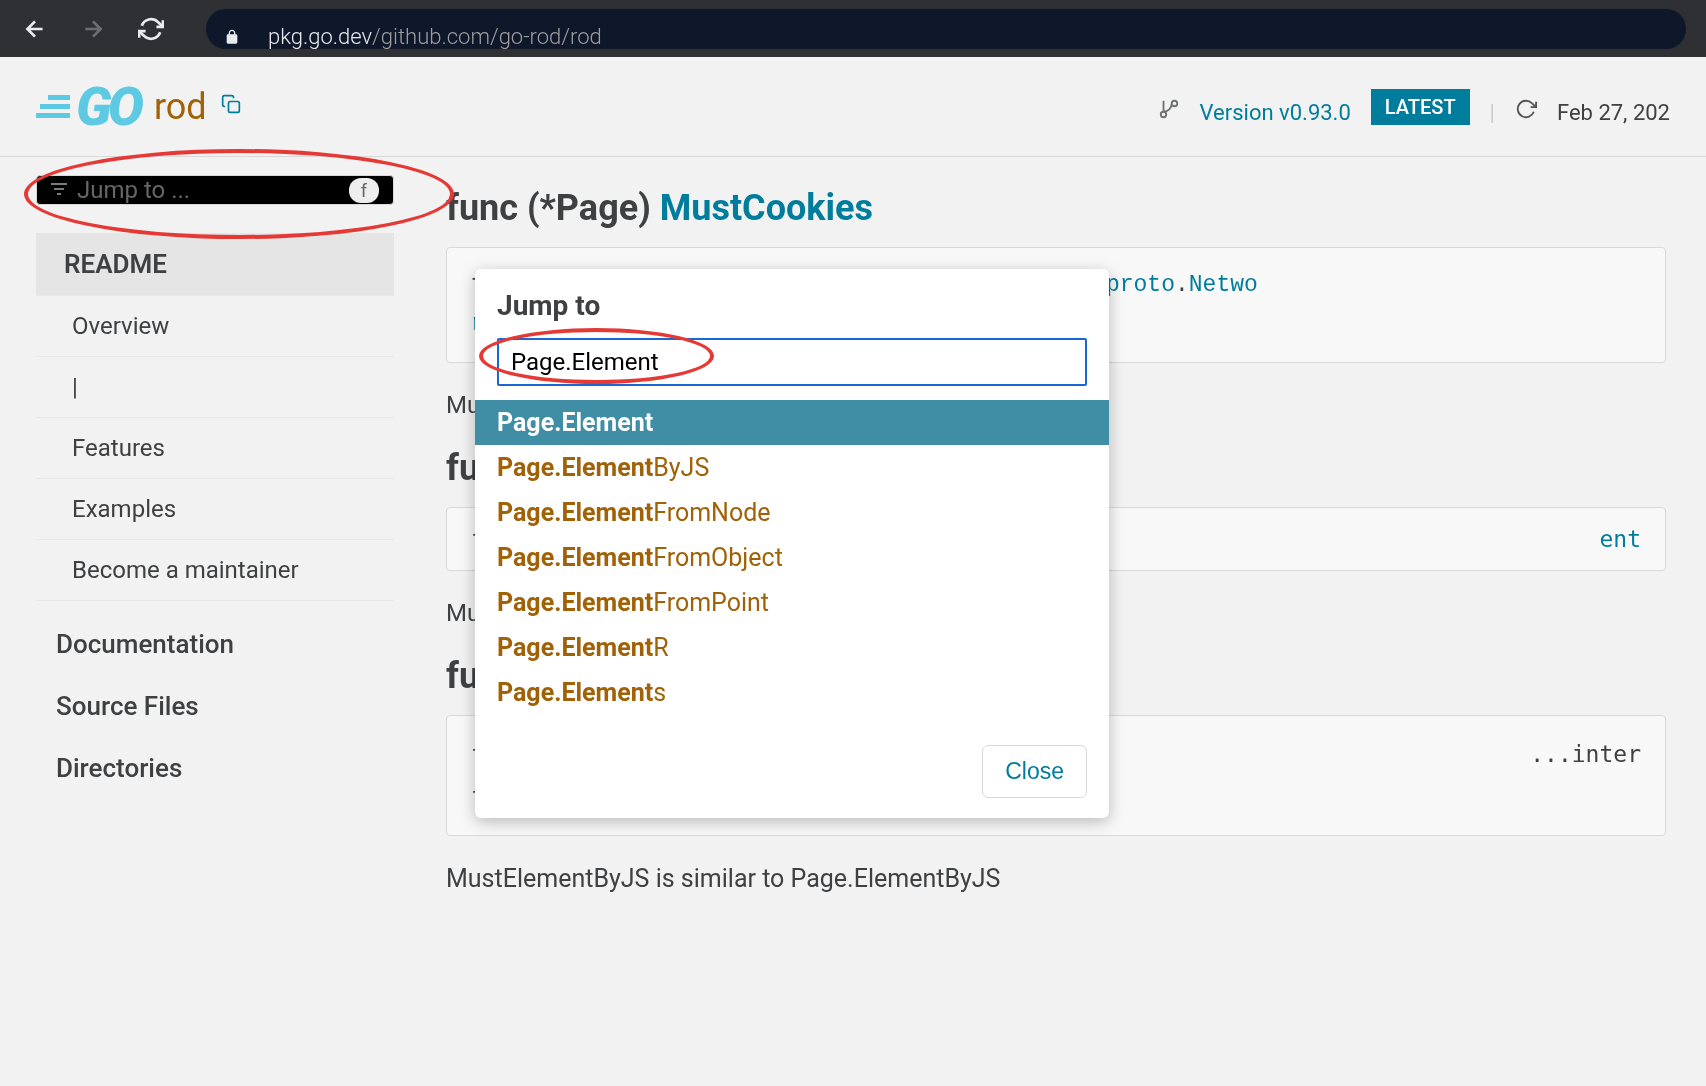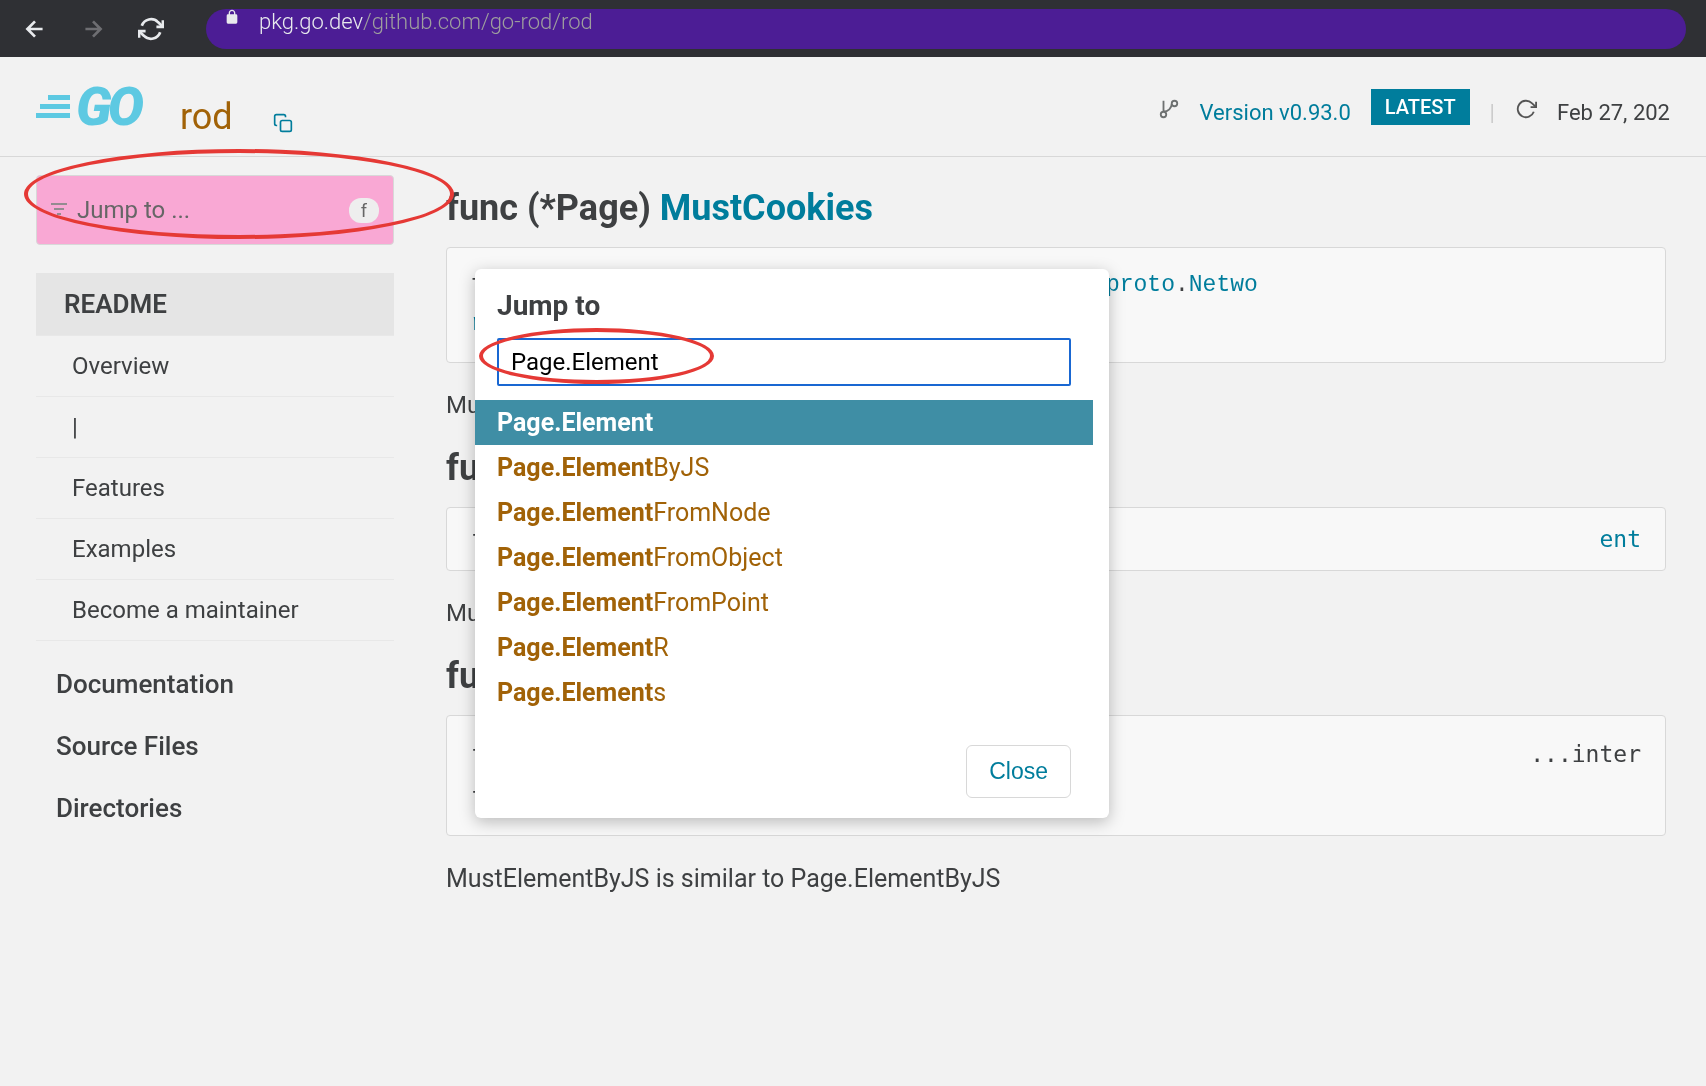--- a/index.html
+++ b/index.html
@@ -34,28 +34,28 @@
       align-items: center;
       justify-content: center;
       width: 30px;
     }
     
     .nav-icon.dim {
       color: #6e6e72;
     }
     
     .url-bar {
-      background: #4c1d95;
+      background: #0f172a;
       border-radius: 24px;
       height: 40px;
       flex: 1;
       display: flex;
-      align-items: flex-start;
+      align-items: flex-end;
       padding: 0 18px;
-      gap: 19px;
+      gap: 28px;
       margin-left: 12px;
     }
     
     .lock-icon {
       color: #e8eaed;
       font-size: 16px;
     }
     
     .url-text {
       color: #e8eaed;
@@ -72,22 +72,22 @@
       background: #f2f2f2;
       border-bottom: 1px solid #d8d8d8;
       padding: 18px 36px;
       display: flex;
       align-items: center;
       justify-content: space-between;
     }
     
     .header-left {
       display: flex;
-      align-items: flex-end;
-      gap: 40px;
+      align-items: center;
+      gap: 14px;
     }
     
     .go-logo {
       display: flex;
       align-items: center;
       gap: 2px;
     }
     
     .logo-lines {
       display: flex;
@@ -171,26 +171,26 @@
       width: 430px;
       padding: 18px 36px;
       flex-shrink: 0;
     }
     
     .jump-wrapper {
       position: relative;
     }
     
     .jump-box {
-      background: #f9a8d4;
+      background: #000000;
       border: 1px solid #d8d8d8;
       border-radius: 4px;
       display: flex;
       align-items: center;
-      padding: 20px 14px;
+      padding: 0 14px;
       gap: 10px;
       cursor: pointer;
     }
     
     .filter-icon {
       color: #888;
       font-size: 16px;
     }
     
     .jump-placeholder {
@@ -318,21 +318,21 @@
     
     .modal {
       position: absolute;
       top: 112px;
       left: 45px;
       width: 634px;
       background: #fff;
       border-radius: 6px;
       box-shadow: 0 4px 16px rgba(0,0,0,0.25);
       z-index: 50;
-      padding: 20px 16px 16px 0;
+      padding: 20px 0 16px 0;
     }
     
     .modal-title {
       font-size: 28px;
       font-weight: 700;
       padding: 0 22px 16px 22px;
     }
     
     .modal-input-wrap {
       padding: 0 22px 14px 22px;

